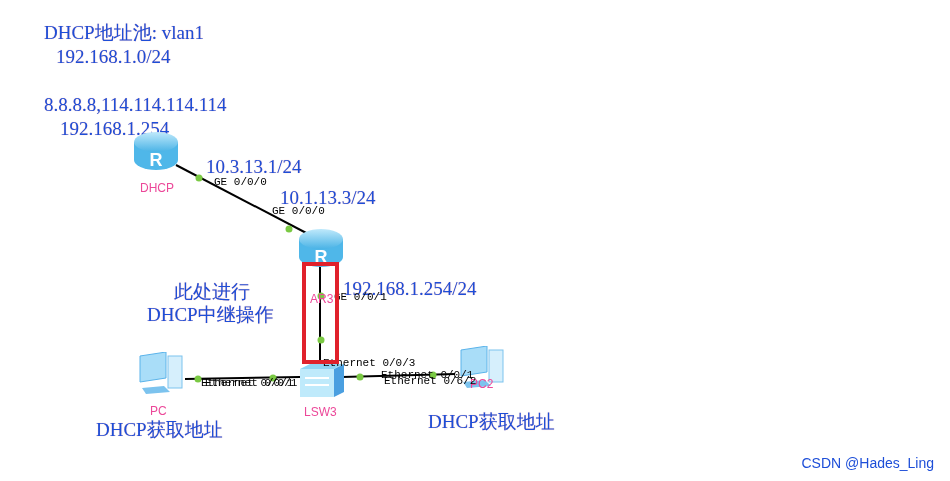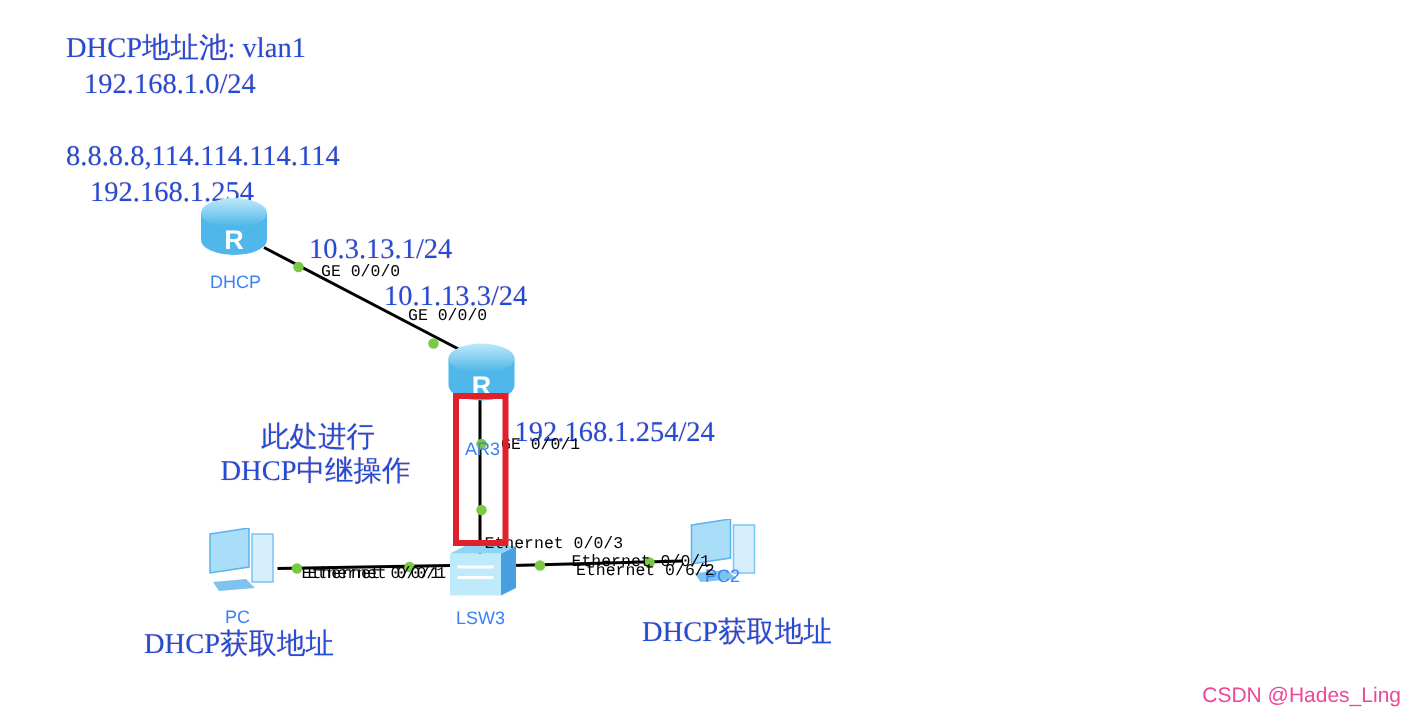--- a/index.html
+++ b/index.html
@@ -1,23 +1,23 @@
 <!DOCTYPE html>
 <html><head>
 <meta charset="utf-8">
 <style>
   html, body { margin:0; padding:0; background:#ffffff; }
   body { width:950px; height:481px; position:relative; overflow:hidden; font-family:"Liberation Sans", sans-serif; }
   .anno { position:absolute; color:#1d4ed8; font-family:"Liberation Serif", "DejaVu Serif", serif; font-size:19px; line-height:23px; white-space:nowrap; text-shadow:0 0 1px #f7b0b0; }
   .lbl { position:absolute; color:#000; font-family:Liberation Mono, monospace; font-size:11px; white-space:nowrap; }
-  .dev-lbl { position:absolute; color:#3b82f6; font-family:"Liberation Sans", sans-serif; font-size:12px; white-space:nowrap; }
+  .dev-lbl { position:absolute; color:#ec4899; font-family:"Liberation Sans", sans-serif; font-size:12px; white-space:nowrap; }
   svg.links { position:absolute; left:0; top:0; }
   .dev { position:absolute; }
   .relay-box { position:absolute; left:302px; top:262px; width:37px; height:102px; border:4px solid #e0212b; box-sizing:border-box; }
-  .watermark { position:absolute; right:16px; top:455px; color:#ec4899; font-size:14px; font-family:"Liberation Sans", sans-serif; }
+  .watermark { position:absolute; right:16px; top:455px; color:#1d4ed8; font-size:14px; font-family:"Liberation Sans", sans-serif; }
 </style>
 </head>
 <body>
 
 <svg class="links" width="950" height="481">
   <line x1="176" y1="165" x2="312" y2="236" stroke="#000" stroke-width="2"></line>
   <line x1="320" y1="262" x2="320" y2="370" stroke="#000" stroke-width="2"></line>
   <line x1="185" y1="379" x2="300" y2="377" stroke="#000" stroke-width="2"></line>
   <line x1="342" y1="377" x2="455" y2="374" stroke="#000" stroke-width="2"></line>
   <circle cx="199" cy="178" r="3.5" fill="#7ac943"></circle>
@@ -28,21 +28,21 @@
   <circle cx="273" cy="378" r="3.5" fill="#7ac943"></circle>
   <circle cx="360" cy="377" r="3.5" fill="#7ac943"></circle>
   <circle cx="433" cy="375" r="3.5" fill="#7ac943"></circle>
 </svg>
 
 <div class="anno" style="left:44px;top:21px;">DHCP地址池: vlan1</div>
 <div class="anno" style="left:44px;top:45px;margin-left:12px;">192.168.1.0/24</div>
 <div class="anno" style="left:60px;top:69px;margin-top:48px;">192.168.1.254</div>
 <div class="anno" style="left:44px;top:93px;">8.8.8.8,114.114.114.114</div>
 <div class="anno" style="left:206px;top:155px;">10.3.13.1/24</div>
-<div class="anno" style="left:256px;top:186px;text-align:center;">10.1.13.3/24</div>
+<div class="anno" style="left:280px;top:186px;text-align:center;">10.1.13.3/24</div>
 <div class="anno" style="left:343px;top:277px;">192.168.1.254/24</div>
 <div class="anno" style="left:150px;top:280px;margin-left:24px;">此处进行</div>
 <div class="anno" style="left:147px;top:303px;">DHCP中继操作</div>
 <div class="anno" style="left:96px;top:418px;">DHCP获取地址</div>
 <div class="anno" style="left:428px;top:410px;">DHCP获取地址</div>
 
 <div class="dev" style="left:132px;top:128px;">
   <svg width="48" height="46">
     <defs>
         <linearGradient id="rg" x1="0" y1="0" x2="0" y2="1">

